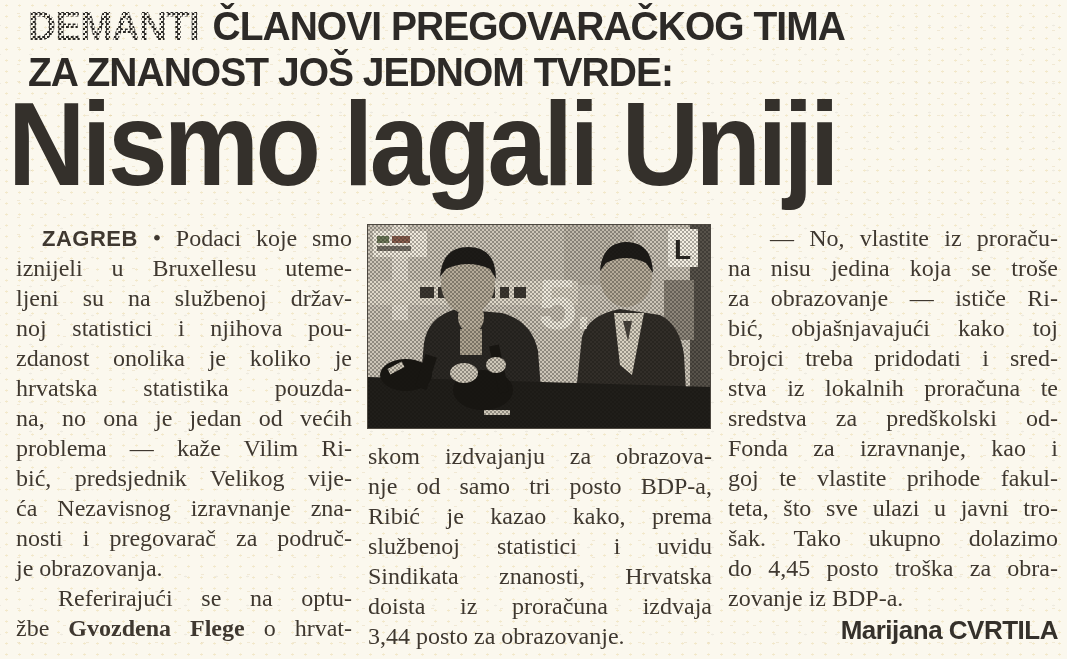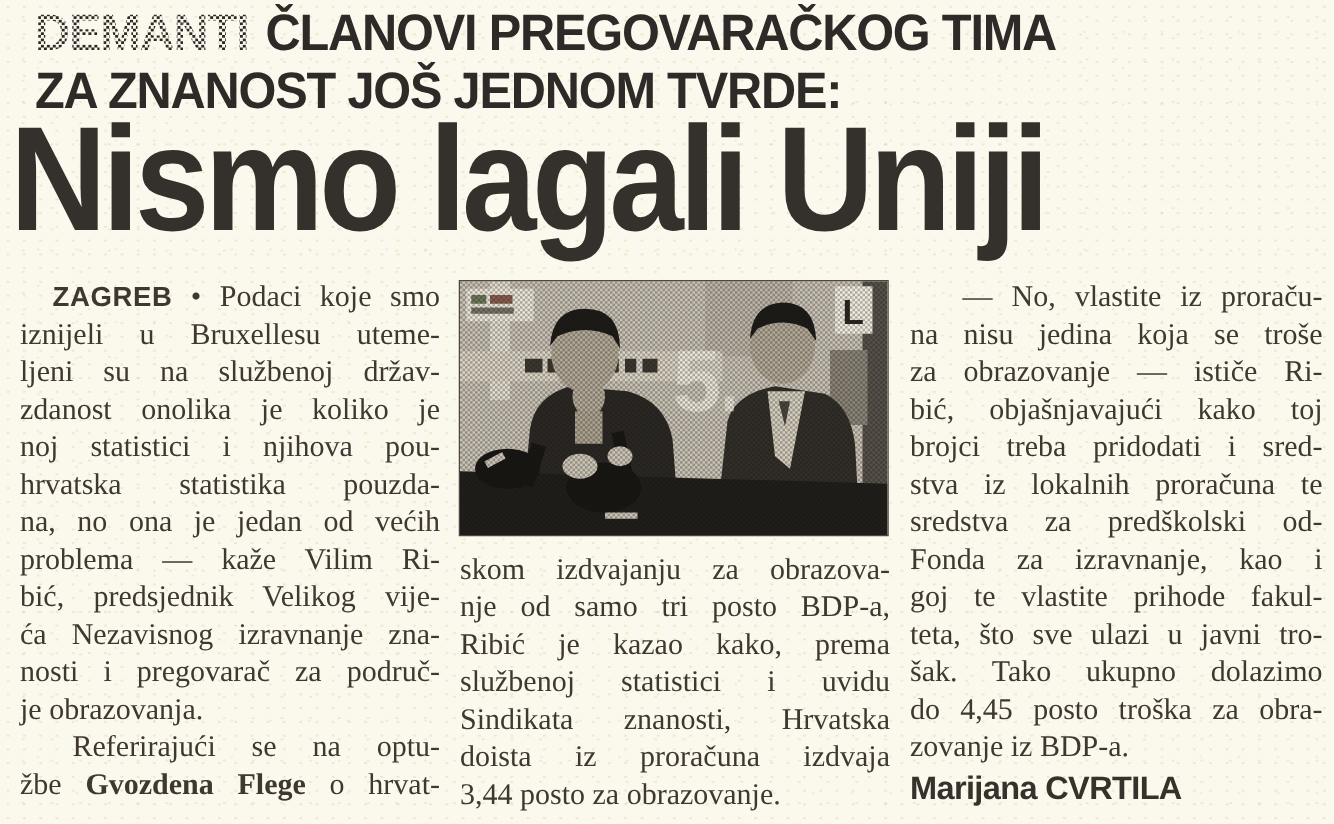--- a/index.html
+++ b/index.html
@@ -69,21 +69,21 @@
     display:block;width:342px;height:203px;
     margin:2px 0 13px 0;
     outline:1px solid #4c473f;
     background:#ccc5b8;
   }
   
   .byline{
     margin-top:2px;
     font-family:"Liberation Sans",sans-serif;
     font-weight:bold;font-size:26px;line-height:30px;
-    color:#35312b;letter-spacing:-.5px;
+    text-align:right;color:#35312b;letter-spacing:-.5px;
   }
 </style>
 </head>
 <body>
 
 <div class="page">
 
   <div class="kicker">
     <span class="kicker-tag">DEMANTI</span>
     <span>ČLANOVI PREGOVARAČKOG TIMA</span>
@@ -93,22 +93,22 @@
 
   <h1 class="headline">Nismo lagali Uniji</h1>
 
   <div class="columns">
 
     <div class="col c1">
       <div>
           <div class="line"><span class="sansb">ZAGREB</span> • Podaci koje smo</div>
           <div class="line">iznijeli u Bruxellesu uteme-</div>
           <div class="line">ljeni su na službenoj držav-</div>
+          <div class="line">noj statistici i njihova pou-</div>
           <div class="line">zdanost onolika je koliko je</div>
-          <div class="line">noj statistici i njihova pou-</div>
           <div class="line">hrvatska statistika pouzda-</div>
           <div class="line">na, no ona je jedan od većih</div>
           <div class="line">problema — kaže Vilim Ri-</div>
           <div class="line">bić, predsjednik Velikog vije-</div>
           <div class="line">ća Nezavisnog izravnanje zna-</div>
           <div class="line">nosti i pregovarač za područ-</div>
           <div class="line end">je obrazovanja.</div>
           <div class="line ind">Referirajući se na optu-</div>
           <div class="line">žbe <b>Gvozdena Flege</b> o hrvat-</div>
         </div>

